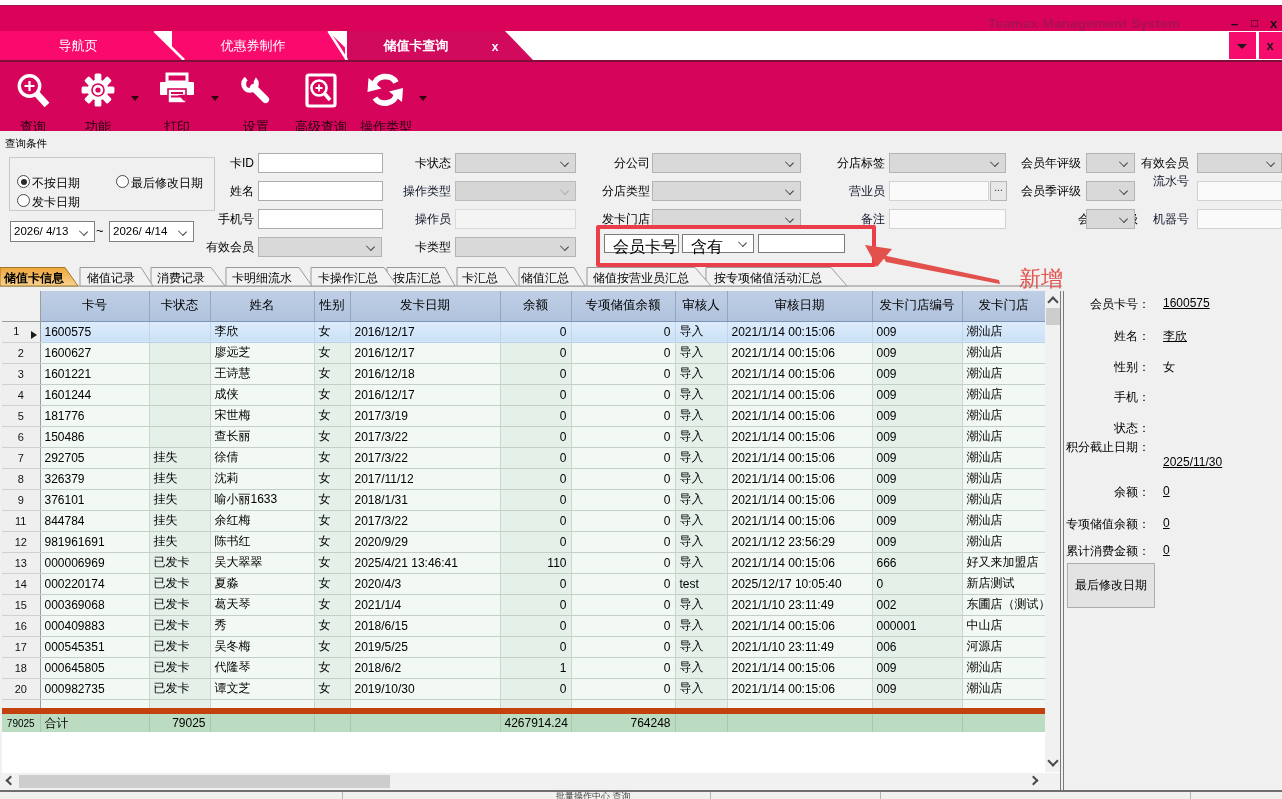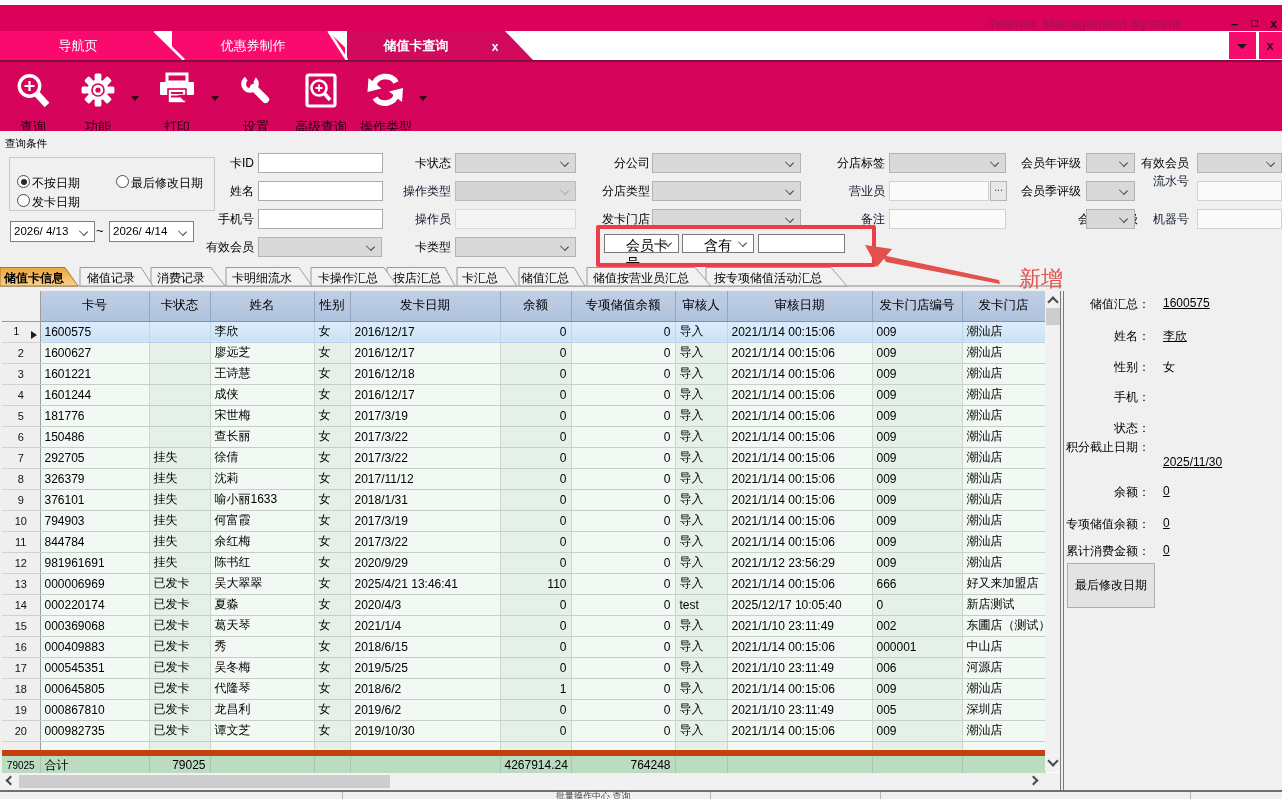--- a/index.html
+++ b/index.html
@@ -27,21 +27,21 @@
 .flbl{position:absolute;font-size:12px;color:#000;text-align:right;white-space:nowrap;line-height:20px}
 .flbl.dis{color:#0f172a}
 .inp{position:absolute;background:#fff;border:1px solid #acacac;height:20px}
 .inp.lite{background:#fafafa;border:1px solid #d2d2d2}
 .inp.lite2{background:#f4f4f4;border:1px solid #d9d9d9}
 .cmb{position:absolute;background:#d9d9d9;border:1px solid #b3b3b3;height:20px}
 .cmb.dis{background:#d5d5d5;border:1px solid #bcbcbc}
 .cmb.white{background:#fff;border:1px solid #7a7a7a}
 .chev{position:absolute;right:7px;top:5px;width:7px;height:7px;border-right:1.7px solid #3f3f3f;border-bottom:1.7px solid #3f3f3f;transform:rotate(45deg) scale(1,.82)}
 .chev.lite{border-color:#a9a9a9}
-.cmbtx{position:absolute;left:21px;top:2px;font-size:14px}
+.cmbtx{position:absolute;left:8px;top:2px;font-size:16px}
 .datebox{position:absolute;background:#fff;border:1px solid #7e7e7e;height:21px;font-size:11.5px}
 .dots{position:absolute;background:#e8e8e8;border:1px solid #b5b5b5;font-size:10px;text-align:center;color:#333}
 
 #gridwrap{left:2px;top:291px}
 table{border-collapse:collapse;table-layout:fixed}
 td,th{overflow:hidden;white-space:nowrap;font-weight:normal}
 #gtab th{background:linear-gradient(180deg,#bfcee5,#b0c3dd);border-right:1px solid #94a6c2;border-bottom:1px solid #8095b3;height:30px;font-size:12.5px;color:#000;text-align:center;padding:4px}
 #gtab th:first-child{background:#f0f0f0;border-right:1px solid #9c9c9c;border-bottom:1px solid #9c9c9c}
 #gtab td{height:21px;font-size:12px;padding:0 4px;border-right:1px solid #ccd6ce;border-bottom:1px solid #c4cfc6;background:#f2f8f3}
 #gtab td.t{background:#e5f0e8}
@@ -438,34 +438,20 @@
 <td class="t">女</td>
 <td class="">2018/1/31</td>
 <td class="t r">0</td>
 <td class=" r">0</td>
 <td class="t">导入</td>
 <td class="">2021/1/14 00:15:06</td>
 <td class="t">009</td>
 <td class="">潮汕店</td>
 </tr>
 <tr>
-<td class="num">10</td>
-<td class="">794903</td>
-<td class="t">挂失</td>
-<td class="">何富霞</td>
-<td class="t">女</td>
-<td class="">2017/3/19</td>
-<td class="t r">0</td>
-<td class=" r">0</td>
-<td class="t">导入</td>
-<td class="">2021/1/14 00:15:06</td>
-<td class="t">009</td>
-<td class="">潮汕店</td>
-</tr>
-<tr>
 <td class="num">11</td>
 <td class="">844784</td>
 <td class="t">挂失</td>
 <td class="">余红梅</td>
 <td class="t">女</td>
 <td class="">2017/3/22</td>
 <td class="t r">0</td>
 <td class=" r">0</td>
 <td class="t">导入</td>
 <td class="">2021/1/14 00:15:06</td>
@@ -562,34 +548,20 @@
 <td class="t">已发卡</td>
 <td class="">代隆琴</td>
 <td class="t">女</td>
 <td class="">2018/6/2</td>
 <td class="t r">1</td>
 <td class=" r">0</td>
 <td class="t">导入</td>
 <td class="">2021/1/14 00:15:06</td>
 <td class="t">009</td>
 <td class="">潮汕店</td>
-</tr>
-<tr>
-<td class="num">19</td>
-<td class="">000867810</td>
-<td class="t">已发卡</td>
-<td class="">龙昌利</td>
-<td class="t">女</td>
-<td class="">2019/6/2</td>
-<td class="t r">0</td>
-<td class=" r">0</td>
-<td class="t">导入</td>
-<td class="">2021/1/10 23:11:49</td>
-<td class="t">005</td>
-<td class="">深圳店</td>
 </tr>
 <tr>
 <td class="num">20</td>
 <td class="">000982735</td>
 <td class="t">已发卡</td>
 <td class="">谭文芝</td>
 <td class="t">女</td>
 <td class="">2019/10/30</td>
 <td class="t r">0</td>
 <td class=" r">0</td>
@@ -653,21 +625,21 @@
 <div class="abs thumb" style="left:1046px;top:308px;width:14px;height:17px"></div>
 <div class="abs sbchev" style="left:1049px;top:757px;transform:rotate(45deg)"></div>
 <div class="abs sb" style="left:2px;top:773px;width:1043px;height:17px"></div>
 <div class="abs sbchev" style="left:7px;top:777px;width:7px;height:7px;transform:rotate(135deg)"></div>
 <div class="abs thumb" style="left:19px;top:775px;width:371px;height:13px"></div>
 <div class="abs sbchev" style="left:1030px;top:777px;width:7px;height:7px;transform:rotate(-45deg)"></div>
 <div class="abs sb" style="left:1045px;top:773px;width:16px;height:17px"></div>
 <div class="abs" style="left:1060px;top:291px;width:4px;height:499px;background:#f0f0f0;border-left:1px solid #7a7a7a;border-right:1px solid #7a7a7a"></div>
 
 <div class="abs" id="rpanel">
-<div class="rlbl" style="left:0;top:29px;width:86px">储值汇总：</div>
+<div class="rlbl" style="left:0;top:29px;width:86px">会员卡号：</div>
     <div class="rval" style="left:99px;top:29px">1600575</div>
 <div class="rlbl" style="left:0;top:61px;width:86px">姓名：</div>
     <div class="rval" style="left:99px;top:61px">李欣</div>
 <div class="rlbl" style="left:0;top:92px;width:86px">性别：</div>
     <div class="rval" style="left:99px;top:92px;text-decoration:none">女</div>
 <div class="rlbl" style="left:0;top:122px;width:86px">手机：</div>
 <div class="rlbl" style="left:0;top:153px;width:86px">状态：</div>
 <div class="rlbl" style="left:0;top:172px;width:86px">积分截止日期：</div>
     <div class="rval" style="left:99px;top:188px">2025/11/30</div>
 <div class="rlbl" style="left:0;top:217px;width:86px">余额：</div>

